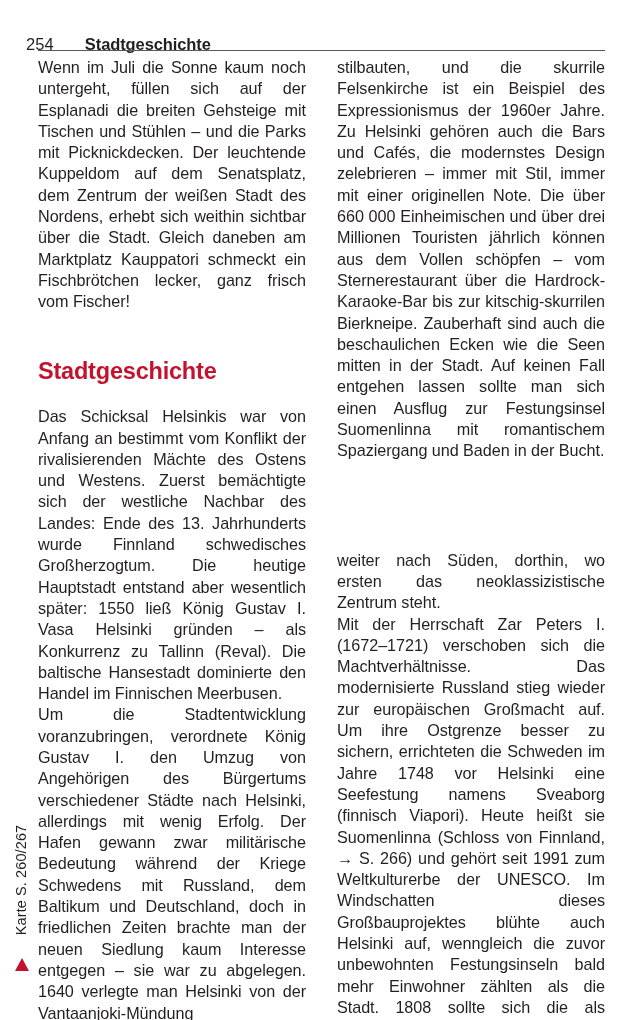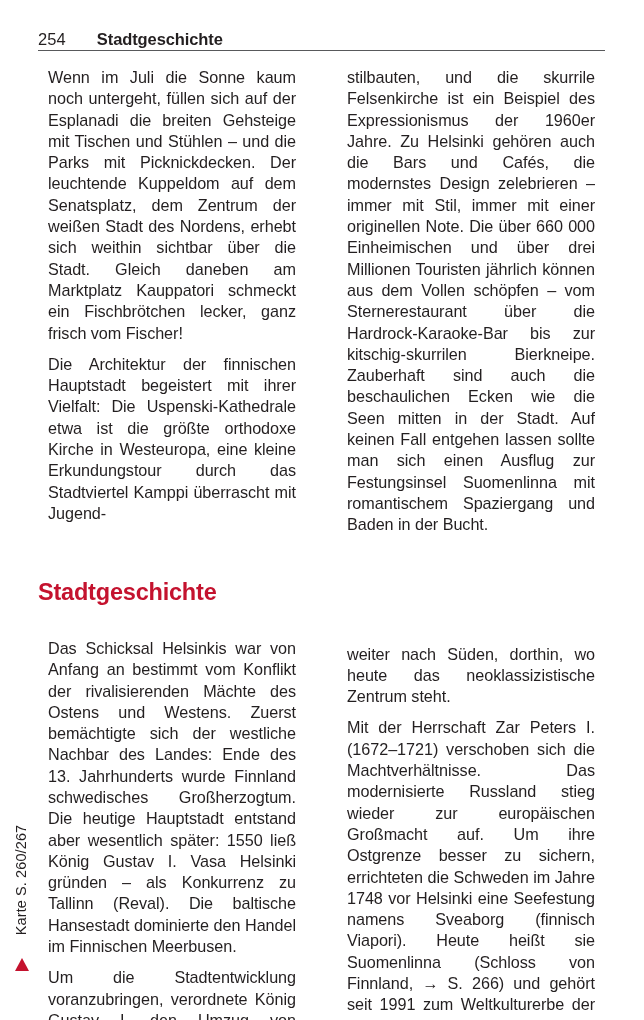--- a/index.html
+++ b/index.html
@@ -17,26 +17,26 @@
     width: 644px;
     height: 1020px;
     background: #ffffff;
     overflow: hidden;
     box-sizing: border-box;
   }
 
   
   .runhead {
     position: absolute;
-    left: 38px;
+    left: 26px;
     top: 26px;
     width: 567px;
     height: 26px;
     display: flex;
-    align-items: center;
+    align-items: flex-end;
   }
   .runhead .folio {
     font-size: 16.5px;
     font-weight: 400;
     color: #231f20;
     letter-spacing: 0.1px;
     line-height: 1;
   }
   .runhead .runtitle {
     font-size: 16.5px;
@@ -105,21 +105,21 @@
   .body-text {
     font-size: 16.2px;
     line-height: 21.3px;
     text-align: justify;
     text-justify: inter-word;
     hyphens: manual;
     color: #231f20;
     letter-spacing: -0.05px;
   }
   .body-text p {
-    margin: 10px;
+    margin: 0;
     text-align: justify;
   }
   .body-text b, .body-text strong {
     font-weight: 400;
   }
 
   
   .sec-head {
     font-size: 23.5px;
     font-weight: 700;
@@ -147,21 +147,20 @@
     <div class="vtext">Karte S. 260/267</div>
     <div class="tri-shape" style="border-bottom-color: rgb(196, 18, 46);"></div>
   </div>
 
   <div class="cols">
 
     <div class="col col-left">
 
       <div class="blk body-text" style="top:0px; position:relative;">
         <p>Wenn im Juli die Sonne kaum noch untergeht, füllen sich auf der Esplanadi die breiten Gehsteige mit Tischen und Stühlen – und die Parks mit Picknickdecken. Der leuchtende Kuppeldom auf dem <b>Senatsplatz</b>, dem Zentrum der weißen Stadt des Nordens, erhebt sich weithin sichtbar über die Stadt. Gleich daneben am <b>Marktplatz Kauppatori</b> schmeckt ein Fischbrötchen lecker, ganz frisch vom Fischer!</p>
-        <p>Die Architektur der finnischen Hauptstadt begeistert mit ihrer Vielfalt: Die <b>Uspenski-Kathedrale</b> etwa ist die größte orthodoxe Kirche in Westeuropa, eine kleine Erkundungstour durch das Stadtviertel <b>Kamppi</b> überrascht mit Jugend-</p>
       </div>
 
       <div style="height:46px"></div>
 
       <h2 class="sec-head" style="color: rgb(196, 18, 46);">Stadtgeschichte</h2>
 
       <div style="height:23px"></div>
 
       <div class="body-text">
         <p>Das Schicksal Helsinkis war von Anfang an bestimmt vom Konflikt der rivalisierenden Mächte des Ostens und Westens. Zuerst bemächtigte sich der westliche Nachbar des Landes: Ende des 13. Jahrhunderts wurde Finnland schwedisches Großherzogtum. Die heutige Hauptstadt entstand aber wesentlich später: 1550 ließ König Gustav I. Vasa Helsinki gründen – als Konkurrenz zu Tallinn (Reval). Die baltische Hansestadt dominierte den Handel im Finnischen Meerbusen.</p>
@@ -171,20 +170,20 @@
 
     <div class="col col-right">
 
       <div class="body-text">
         <p>stilbauten, und die skurrile <b>Felsenkirche</b> ist ein Beispiel des Expressionismus der 1960er Jahre. Zu Helsinki gehören auch die Bars und Cafés, die modernstes Design zelebrieren – immer mit Stil, immer mit einer originellen Note. Die über 660 000 Einheimischen und über drei Millionen Touristen jährlich können aus dem Vollen schöpfen – vom Sternerestaurant über die Hardrock-Karaoke-Bar bis zur kitschig-skurrilen Bierkneipe. Zauberhaft sind auch die beschaulichen Ecken wie die Seen mitten in der Stadt. Auf keinen Fall entgehen lassen sollte man sich einen Ausflug zur Festungsinsel <b>Suomenlinna</b> mit romantischem Spaziergang und Baden in der Bucht.</p>
       </div>
 
       <div style="height:88px"></div>
 
       <div class="body-text">
-        <p>weiter nach Süden, dorthin, wo heute das neoklassizistische Zentrum steht.</p>
+        <p>weiter nach Süden, dorthin, wo ersten das neoklassizistische Zentrum steht.</p>
         <p>Mit der Herrschaft Zar Peters I. (1672–1721) verschoben sich die Machtverhältnisse. Das modernisierte Russland stieg wieder zur europäischen Großmacht auf. Um ihre Ostgrenze besser zu sichern, errichteten die Schweden im Jahre 1748 vor Helsinki eine Seefestung namens Sveaborg (finnisch Viapori). Heute heißt sie Suomenlinna (Schloss von Finnland, → S. 266) und gehört seit 1991 zum Weltkulturerbe der UNESCO. Im Windschatten dieses Großbauprojektes blühte auch Helsinki auf, wenngleich die zuvor unbewohnten Festungsinseln bald mehr Einwohner zählten als die Stadt. 1808 sollte sich die als uneinnehmbar gepriesene Festung zum ersten Mal bewähren, die Schweden kapitulierten jedoch nach kurzer Belagerung durch die Russen.</p>
       </div>
 
     </div>
 
   </div>
 </div>
 
 </body></html>

